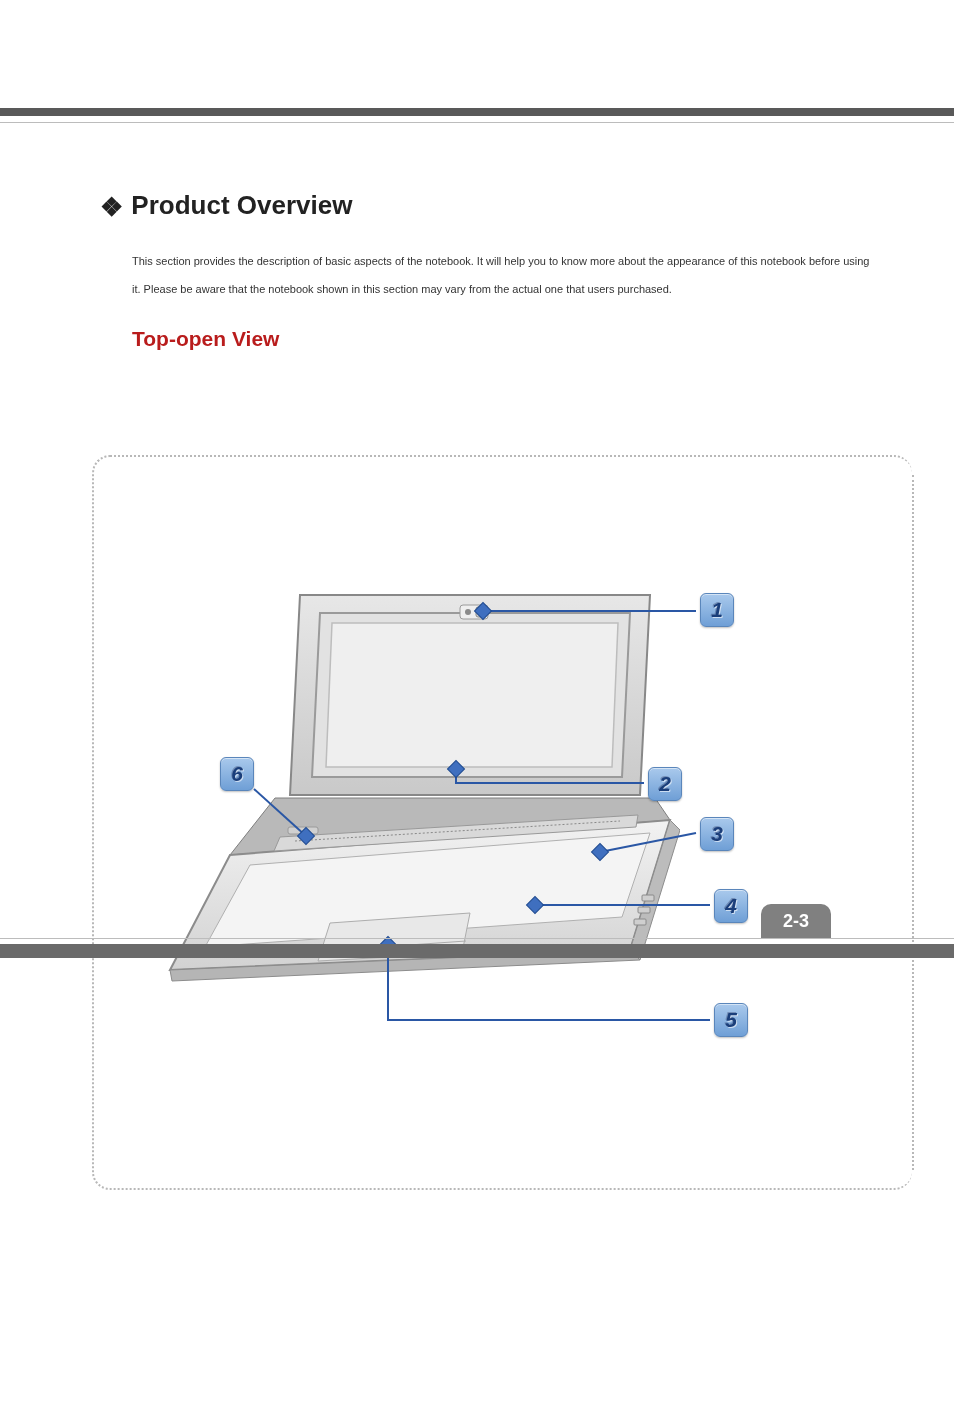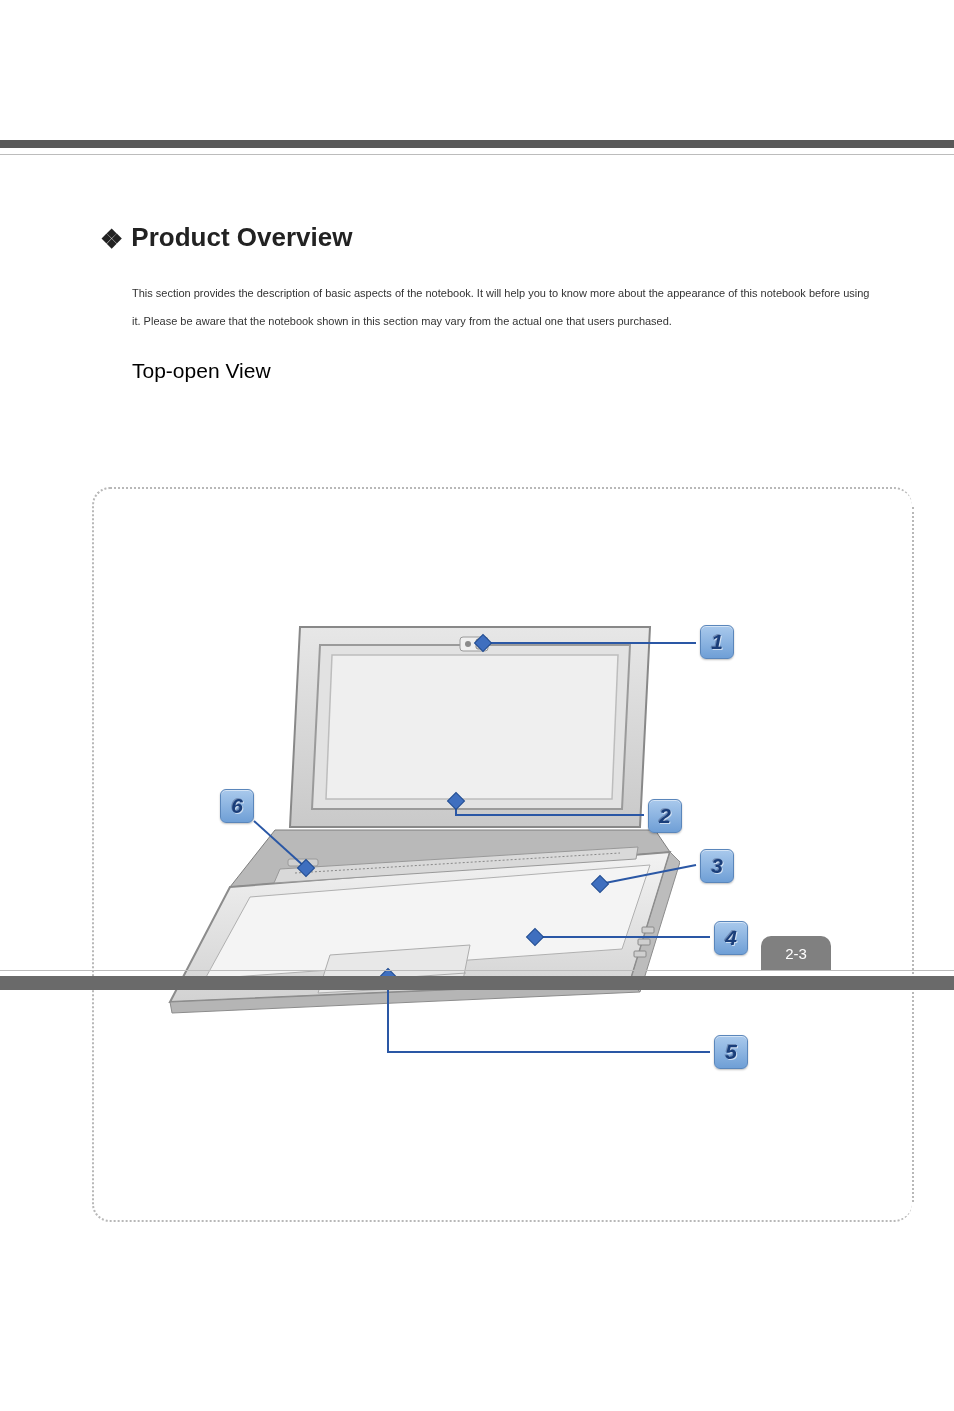--- a/index.html
+++ b/index.html
@@ -1,25 +1,25 @@
 <!DOCTYPE html>
 <html><head>
 <meta charset="utf-8">
 <style>
   * { box-sizing: border-box; margin: 0; padding: 0; }
   html, body { width: 954px; height: 1411px; background: #fff; font-family: Arial, Helvetica, sans-serif; color: #333; }
-  .page { position: relative; width: 954px; height: 1038px; margin-top: 32px; }
+  .page { position: relative; width: 954px; height: 1038px; }
   .top-rule-dark { position: absolute; top: 108px; left: 0; right: 0; height: 8px; background: #595959; }
   .top-rule-thin { position: absolute; top: 122px; left: 0; right: 0; height: 1px; background: #bcbcbc; }
 
   .content { position: absolute; left: 100px; top: 190px; width: 770px; }
   .h1 { font-size: 26px; font-weight: bold; color: #222; margin-bottom: 26px; }
   .h1 .diamond { display: inline-block; margin-right: 8px; transform: translateY(2px); font-size: 26px; }
   .body-text { font-size: 11px; line-height: 28px; color: #333; margin-left: 32px; margin-bottom: 24px; }
-  .h2 { font-size: 21px; font-weight: normal; color: #000000; margin-left: 32px; margin-bottom: 10px; }
+  .h2 { font-size: 21px; font-weight: bold; color: #b91c1c; margin-left: 32px; margin-bottom: 10px; }
 
   .figure-box {
     position: absolute;
     left: 92px; top: 455px; width: 820px; height: 735px;
     border: 2px dotted #b8b8b8;
     border-radius: 18px;
     border-right: none;
   }
   .figure-box::after {
     content:"";
@@ -37,21 +37,21 @@
     background:#fff;
     display:flex; align-items:center; justify-content:center;
     z-index:5;
   }
   .note-text { font-size: 15px; color: #333; padding: 0 30px; }
 
   .pagenum-tab {
     position:absolute; right:123px; bottom:100px;
     width:70px; height:34px;
     background:#808080; border-radius:10px 10px 0 0;
-    color:#fff; font-weight:normal; font-size:15px;
+    color:#fff; font-weight:bold; font-size:18px;
     display:flex; align-items:center; justify-content:center;
     z-index:10;
   }
   .bottom-rule-thin { position:absolute; left:0; right:0; bottom:99px; height:1px; background:#bcbcbc; }
   .bottom-rule-dark { position:absolute; left:0; right:0; bottom:80px; height:14px; background:#6a6a6a; }
 
   
   .diagram { position:absolute; left:120px; top:545px; width:780px; height:540px; }
   .laptop-svg { position:absolute; left:40px; top:20px; width:520px; height:430px; }
   .callout-svg { position:absolute; left:0; top:0; width:780px; height:540px; pointer-events:none; }

